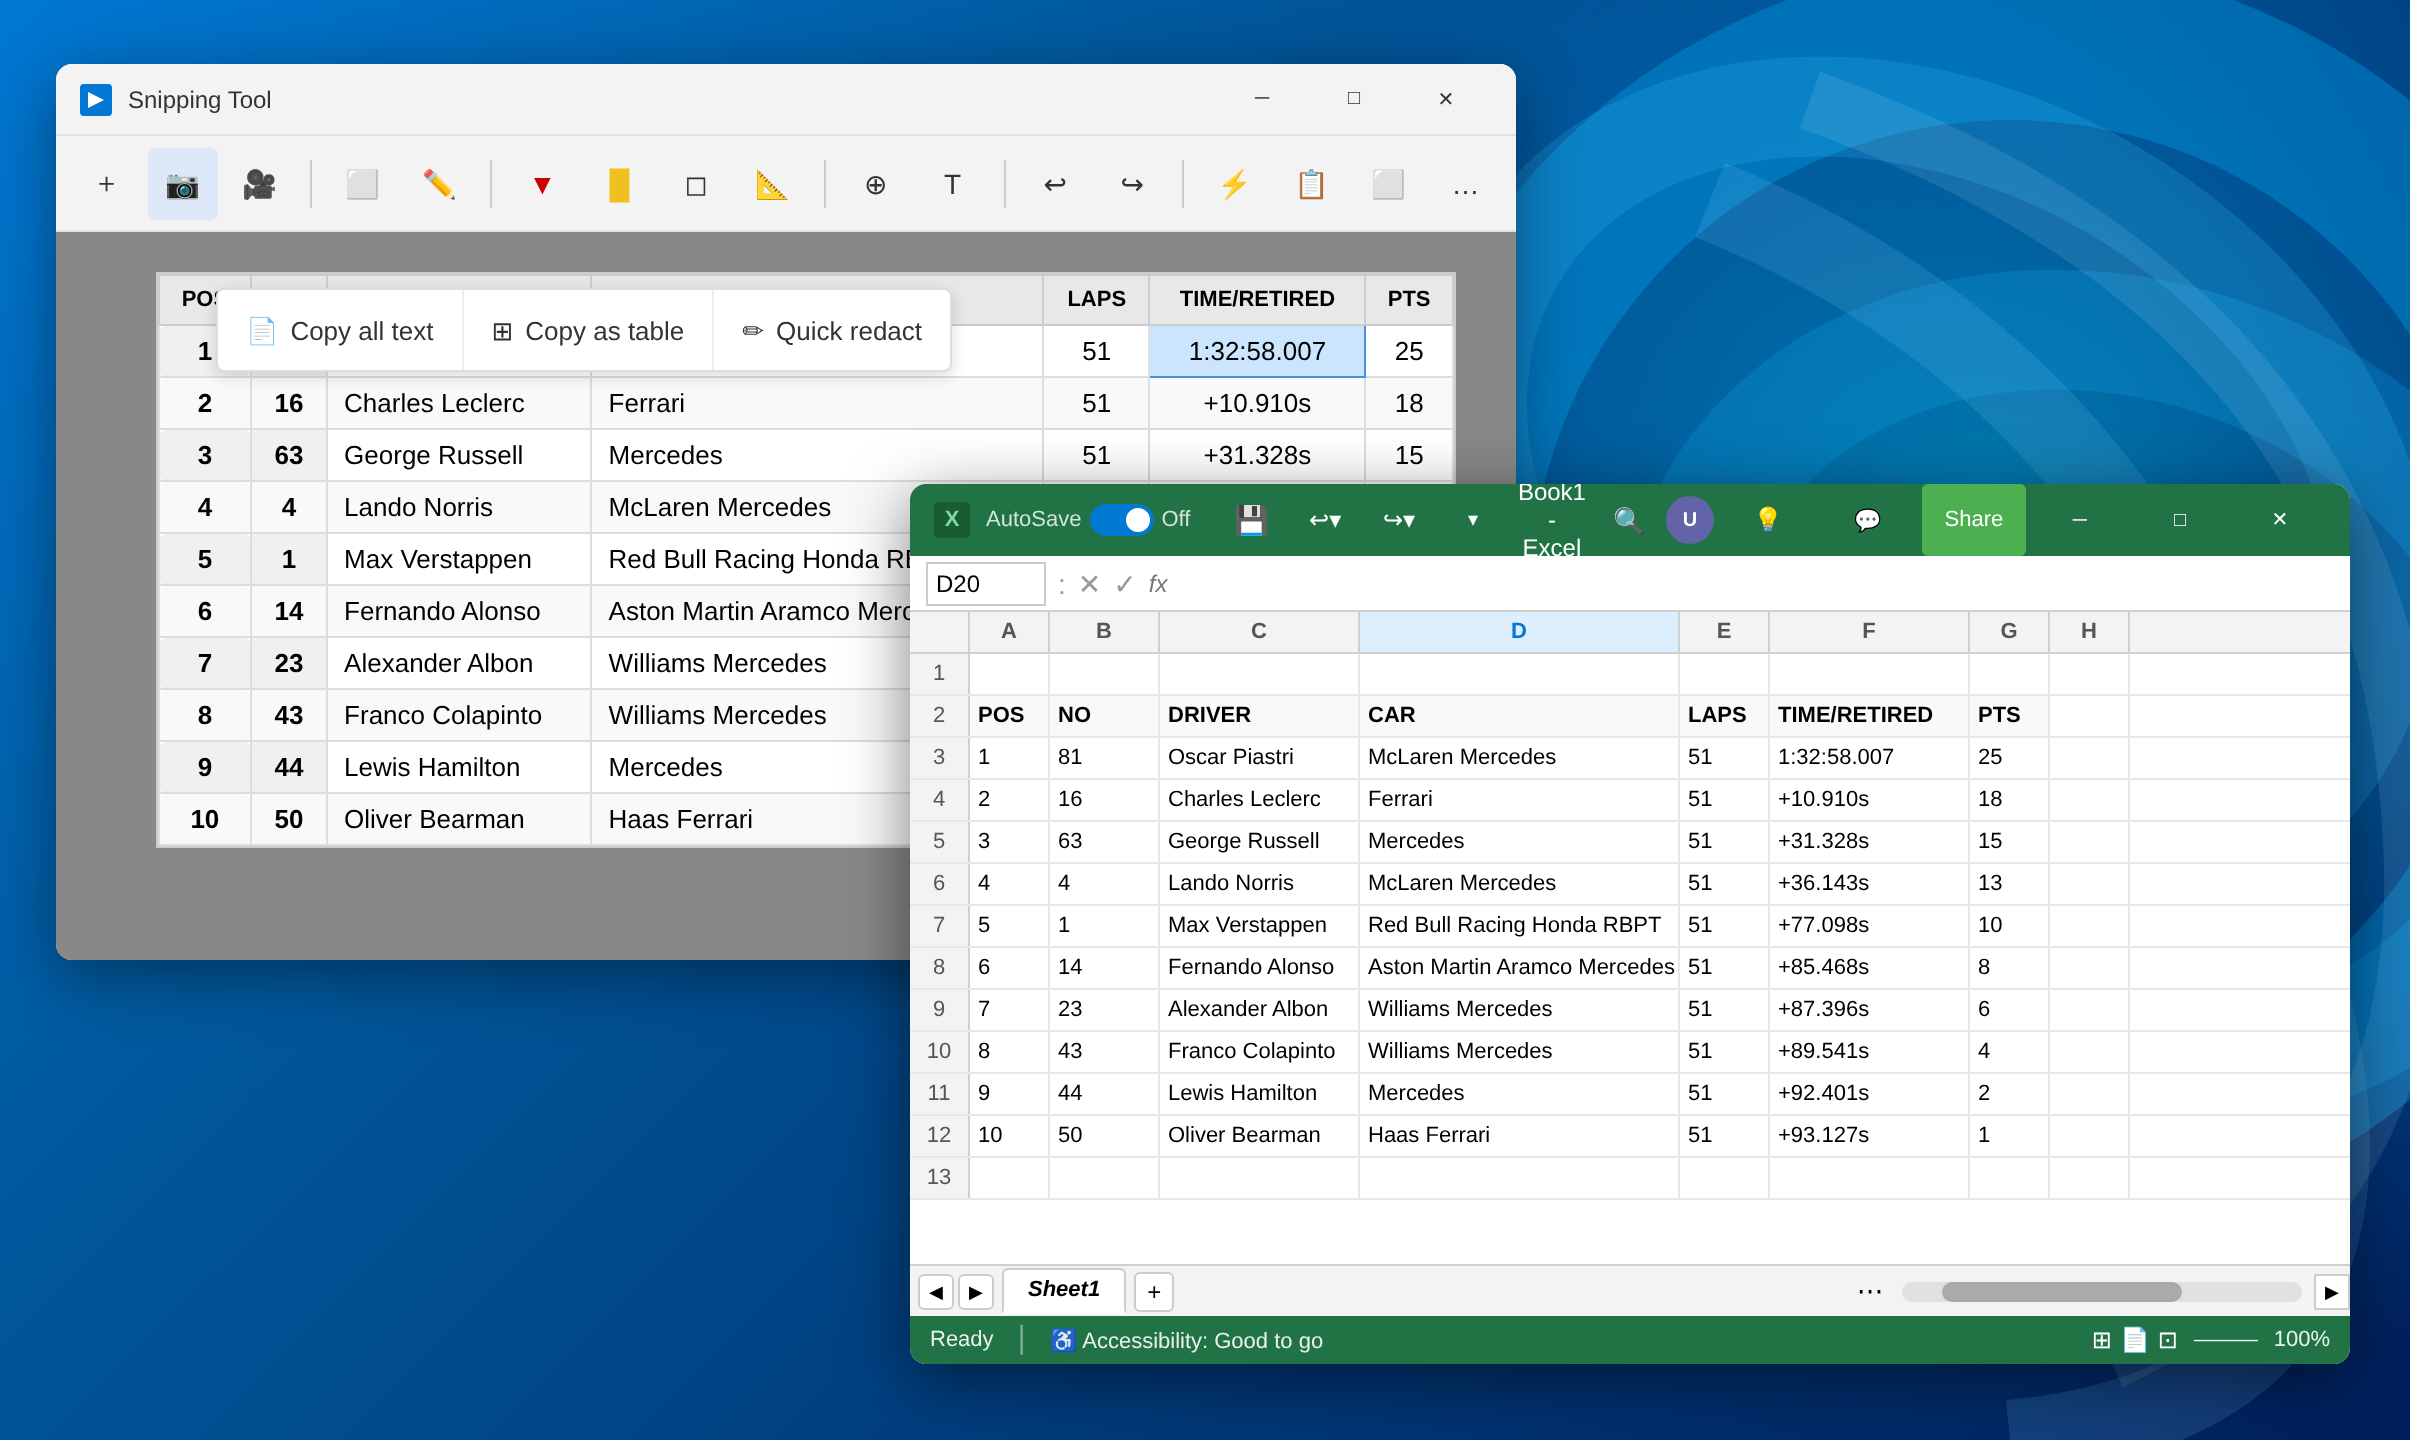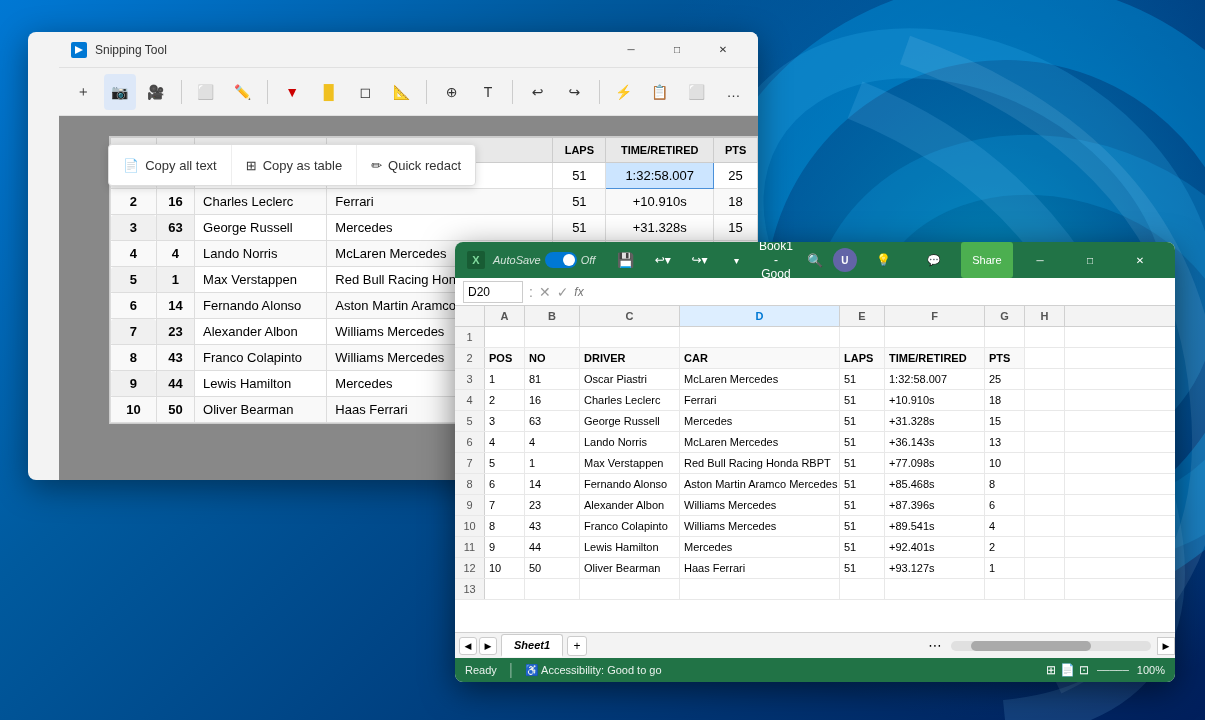--- a/index.html
+++ b/index.html
@@ -29,21 +29,20 @@
       position: absolute;
       left: 28px; top: 32px;
       width: 730px;
       height: 448px;
       background: #f3f3f3;
       border-radius: 8px;
       box-shadow: 0 8px 32px rgba(0,0,0,0.4);
       display: flex;
       flex-direction: column;
       overflow: hidden;
-      padding-left: 31px;
     }
     .snipping-titlebar {
       background: #f3f3f3;
       height: 36px;
       display: flex;
       align-items: center;
       padding: 0 12px;
       gap: 8px;
       border-bottom: 1px solid #e0e0e0;
       flex-shrink: 0;
@@ -253,21 +252,20 @@
       cursor: pointer;
       border-radius: 3px;
     }
     .excel-autosave {
       display: flex;
       align-items: center;
       gap: 4px;
       font-size: 11px;
       color: #555;
       margin-right: 8px;
-      font-style: italic;
     }
     .toggle-switch {
       width: 32px; height: 16px;
       background: #0078d4;
       border-radius: 8px;
       position: relative;
       display: inline-block;
     }
     .toggle-switch::after {
       content: '';
@@ -649,21 +647,21 @@
     </div>
     <div class="excel-autosave">
       <span style="color:rgba(255,255,255,0.8)">AutoSave</span>
       <div class="toggle-switch"></div>
       <span style="color:rgba(255,255,255,0.8)">Off</span>
     </div>
     <button class="excel-win-btn" style="color:white; font-size:14px;">💾</button>
     <button class="excel-win-btn" style="font-size:12px;">↩▾</button>
     <button class="excel-win-btn" style="font-size:12px;">↪▾</button>
     <button class="excel-win-btn">▾</button>
-    <span class="excel-title-text">Book1 - Good</span>
+    <span class="excel-title-text">Book1 - Excel</span>
     <div class="excel-title-right">
       <div class="search-box" style="color:white;">🔍</div>
       <div class="profile-circle">U</div>
       <button class="excel-win-btn" style="font-size:12px;">💡</button>
       <button class="excel-win-btn" style="font-size:11px;">💬</button>
       <button class="excel-win-btn" style="background:#4CAF50; color:white; border-radius:3px; width:52px; font-size:11px;">Share</button>
       <button class="excel-win-btn">─</button>
       <button class="excel-win-btn">□</button>
       <button class="excel-win-btn close">✕</button>
     </div>

